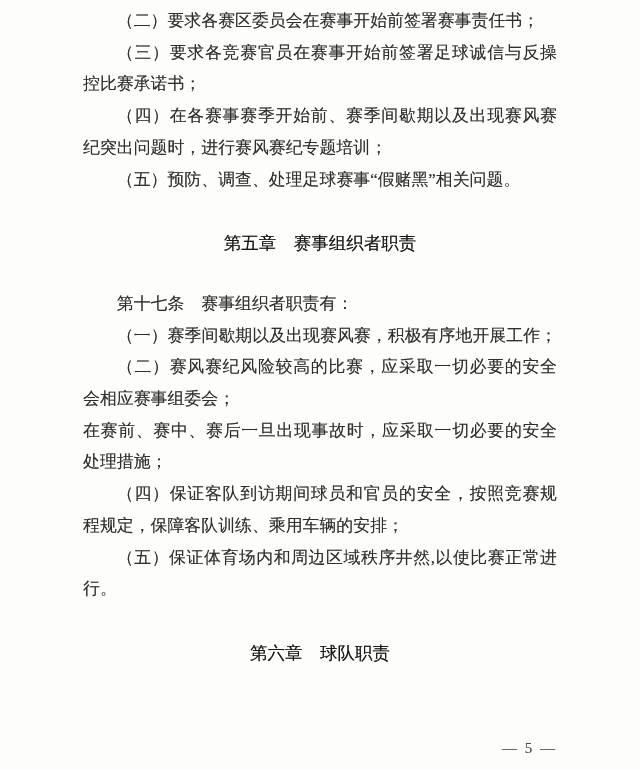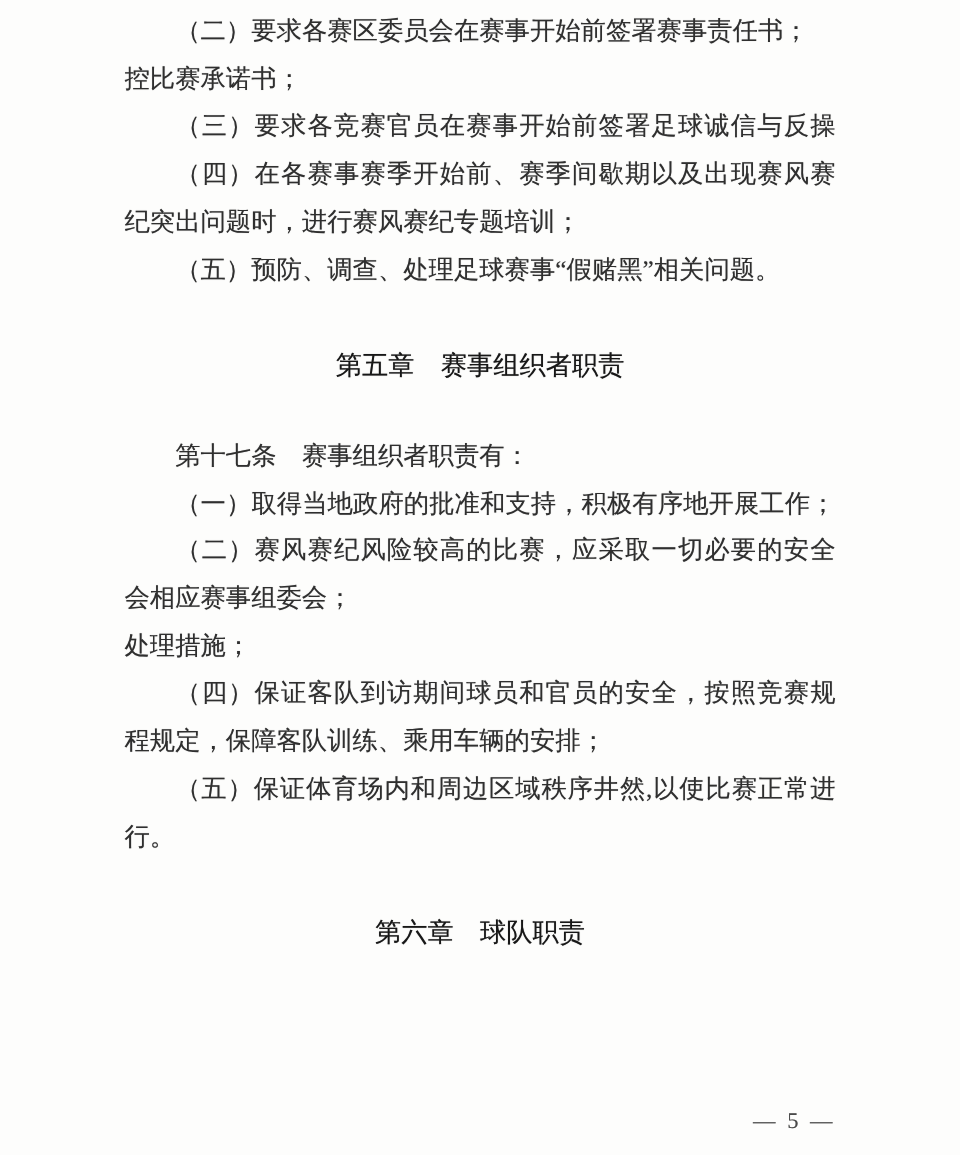--- a/index.html
+++ b/index.html
@@ -61,30 +61,31 @@
     letter-spacing: 2px;
     text-shadow: 0 0 0.4px rgba(60,60,60,0.4);
   }
 </style>
 </head>
 <body>
 
 <div class="page">
   <div class="content" id="doc-content">
       <div class="line indent">（二）要求各赛区委员会在赛事开始前签署赛事责任书；</div>
+      <div class="line indent fill">（三）要求各竞赛官员在赛事开始前签署足球诚信与反操</div>
       <div class="line">控比赛承诺书；</div>
-      <div class="line indent fill">（三）要求各竞赛官员在赛事开始前签署足球诚信与反操</div>
       <div class="line indent fill">（四）在各赛事赛季开始前、赛季间歇期以及出现赛风赛</div>
       <div class="line">纪突出问题时，进行赛风赛纪专题培训；</div>
       <div class="line indent">（五）预防、调查、处理足球赛事“假赌黑”相关问题。</div>
       <div class="heading">第五章　赛事组织者职责</div>
       <div class="line indent">第十七条　赛事组织者职责有：</div>
-      <div class="line indent fill">（一）取得当地政府的批准和支持，积极有序地开展工作；</div>
+      <div class="line indent fill">（一）赛季间歇期以及出现赛风赛，积极有序地开展工作；</div>
       <div class="line indent fill">（二）赛风赛纪风险较高的比赛，应采取一切必要的安全</div>
       <div class="line">会相应赛事组委会；</div>
+      <div class="line fill">在赛前、赛中、赛后一旦出现事故时，应采取一切必要的安全</div>
       <div class="line">处理措施；</div>
       <div class="line indent fill">（四）保证客队到访期间球员和官员的安全，按照竞赛规</div>
       <div class="line">程规定，保障客队训练、乘用车辆的安排；</div>
       <div class="line indent fill">（五）保证体育场内和周边区域秩序井然,以使比赛正常进</div>
       <div class="line">行。</div>
       <div class="heading">第六章　球队职责</div>
     </div>
   <div class="page-number">— 5 —</div>
 </div>
 

